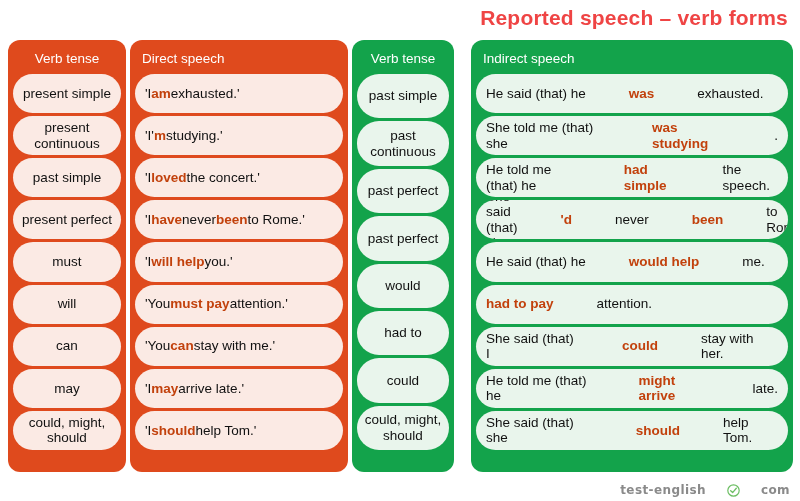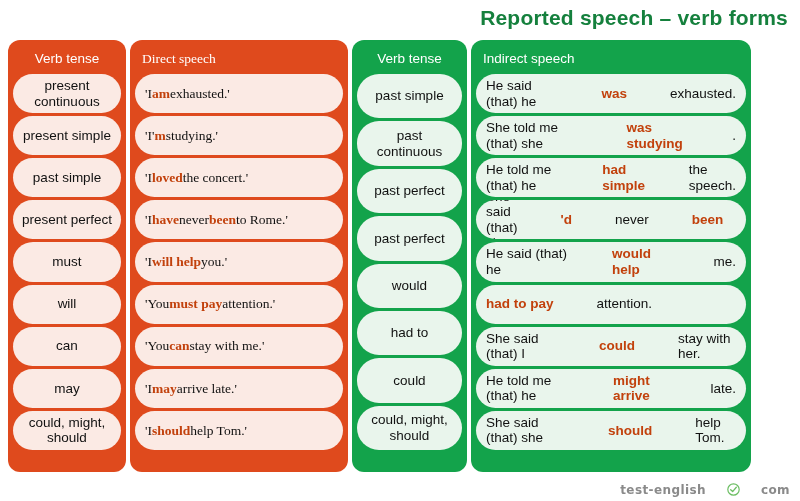--- a/index.html
+++ b/index.html
@@ -8,21 +8,21 @@
     background:#ffffff;
     font-family:"Liberation Sans","DejaVu Sans",sans-serif;
     overflow:hidden;
     position:relative;
   }
   .title{
     position:absolute;
     top:6px; right:12px;
     font-size:21px;
     font-weight:bold;
-    color:#15803d;
+    color:#ef4444;
     letter-spacing:.2px;
     white-space:nowrap;
   }
 
   .panel-orange-wrap{
     position:absolute; left:8px; top:40px;
     width:340px; height:432px;
     display:flex; gap:4px;
   }
   .panel-green-wrap{
@@ -71,29 +71,29 @@
     overflow:hidden;
   }
   .pill.pink{ background:#FBEAE4; justify-content:center; text-align:center; padding:2px 6px; }
   .pill.pink.wide{ justify-content:flex-start; text-align:left; padding:2px 10px; }
   .pill.mint{ background:#E9F5EC; justify-content:center; text-align:center; padding:2px 6px; }
   .pill.mint.wide{ justify-content:flex-start; text-align:left; padding:2px 10px;gap:43px; }
 
   .pill span.hl{ color:#c2410c; font-weight:bold; }
 
   .w-tense-o{ width:118px; }
-  .w-direct { width:218px;font-family:Liberation Serif, serif; }
+  .w-direct { width:218px; }
   .w-tense-g{ width:115px; }
-  .w-indirect{ width:280px; }
+  .w-indirect{ width:322px;margin-left:13px; }
 
   .footer{
     position:absolute;
     right:10px; bottom:4px;
     display:flex;
-    align-items:flex-start;
+    align-items:flex-end;
     gap:20px;
     font-family:"DejaVu Sans",sans-serif;
     font-size:12px;
     font-weight:bold;
     color:#8A8A8A;
     letter-spacing:.4px;
   }
   .check-circle{
     display:inline-block;
     width:13px;height:13px;
@@ -103,22 +103,22 @@
 </style>
 </head>
 <body>
 
 <div class="title">Reported speech – verb forms</div>
 
 <div class="panel-orange-wrap">
   <div class="col orange w-tense-o">
     <div class="col-head center">Verb tense</div>
     <div class="rows" id="rows-dt">
+        <div class="pill pink">present simple</div>
         <div class="pill pink">present continuous</div>
-        <div class="pill pink">present simple</div>
         <div class="pill pink">past simple</div>
         <div class="pill pink">present perfect</div>
         <div class="pill pink">must</div>
         <div class="pill pink">will</div>
         <div class="pill pink">can</div>
         <div class="pill pink">may</div>
         <div class="pill pink">could, might, should</div>
       </div>
   </div>
   <div class="col orange w-direct">

